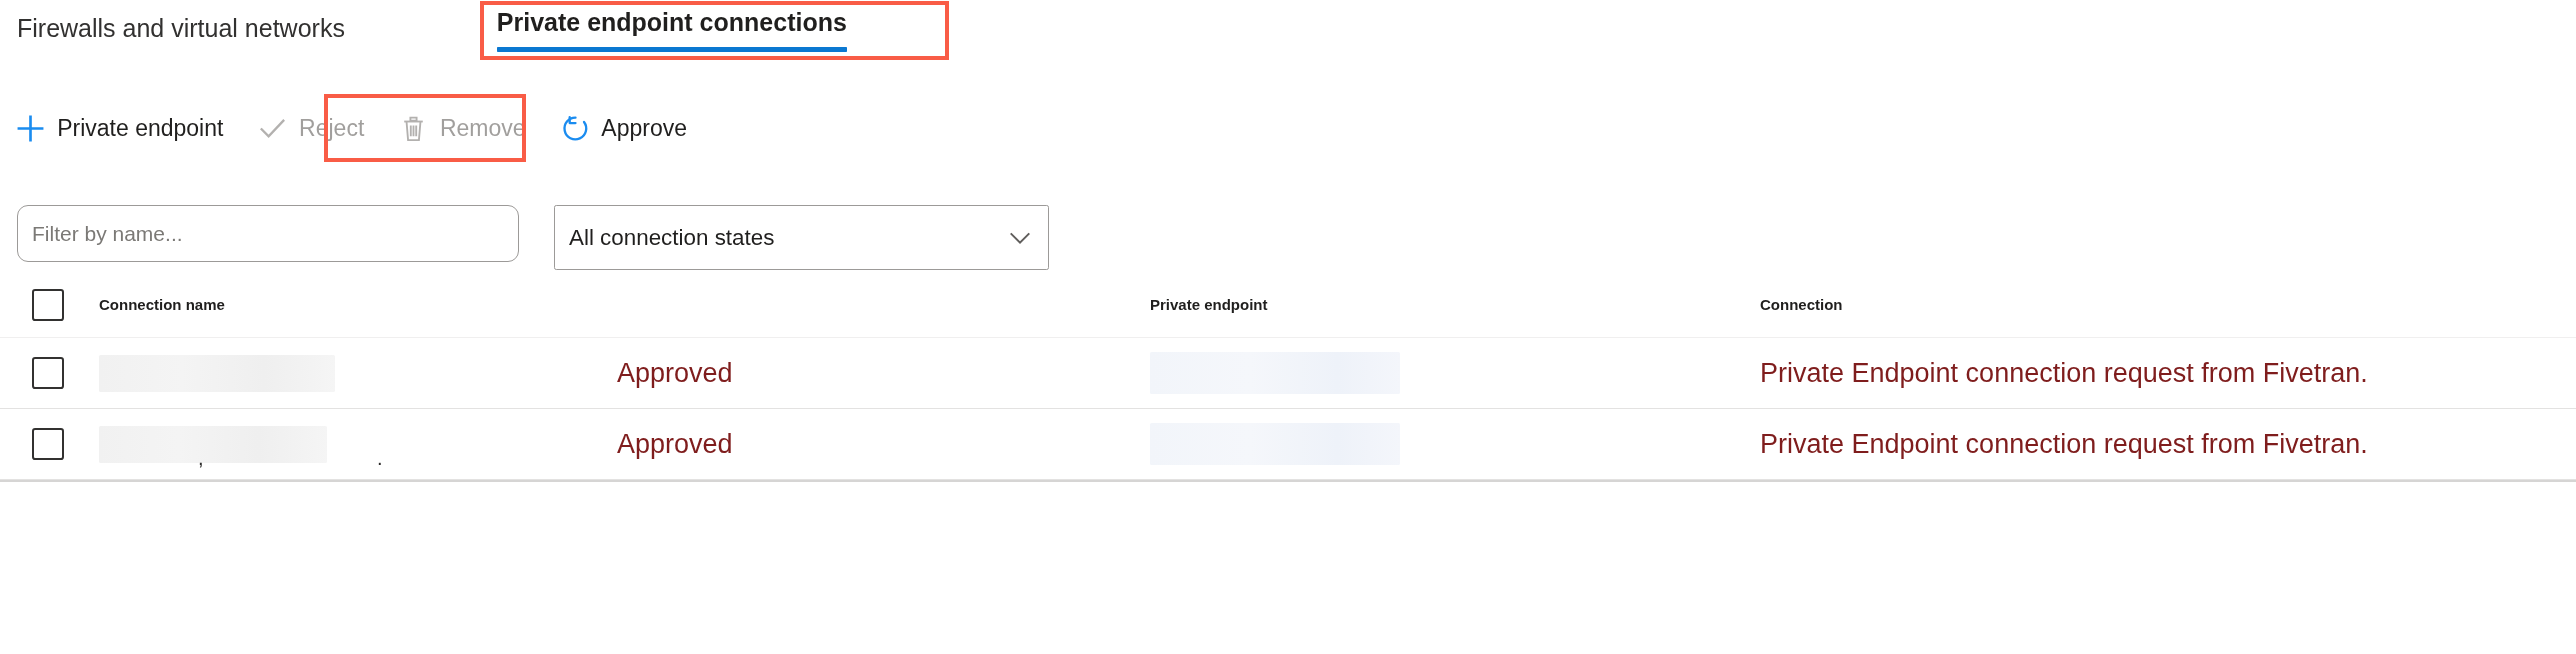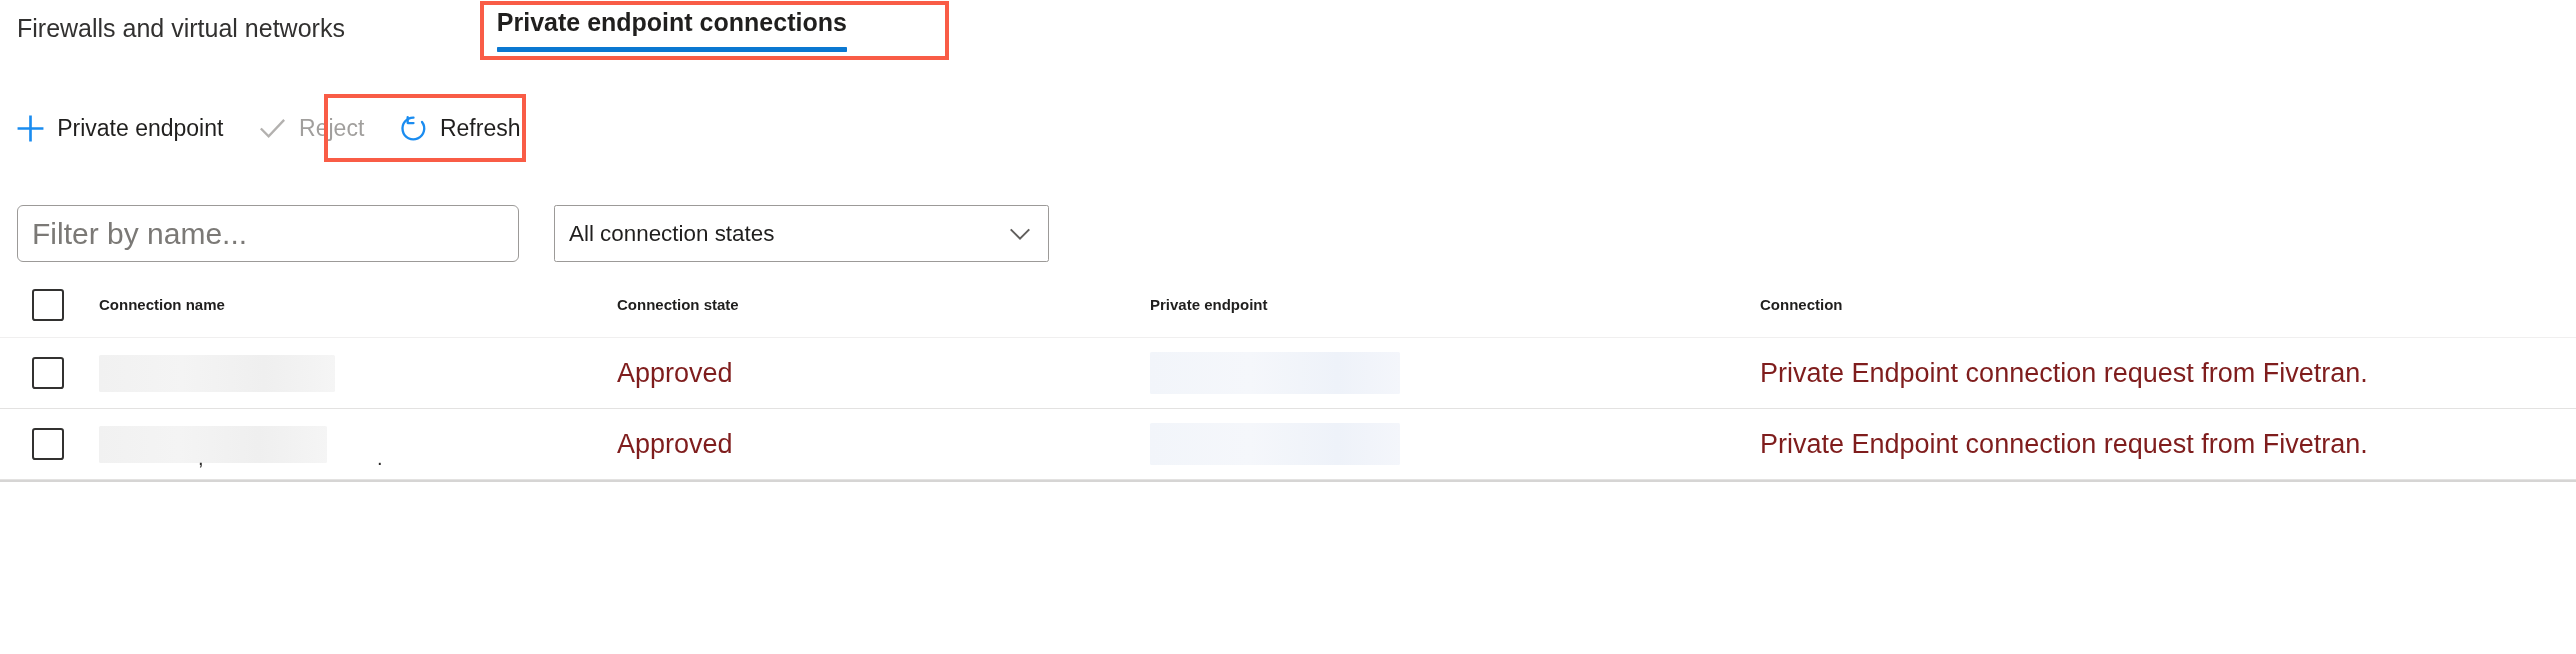--- a/index.html
+++ b/index.html
@@ -135,36 +135,36 @@
     height: 60px;
   }
   .filter-input {
     position: absolute;
     left: 17px;
     top: 0;
     width: 502px;
     height: 57px;
     box-sizing: border-box;
     border: 1.5px solid #9c9a98;
-    border-radius: 6px;
+    border-radius: 11px;
     background: #ffffff;
     font-family: "Liberation Sans", sans-serif;
-    font-size: 30px;
+    font-size: 21px;
     color: #323130;
     padding: 0 14px;
     outline: none;
   }
   .filter-input::placeholder { color: #7b7976; opacity: 1; }
 
   .state-select {
     position: absolute;
     left: 554px;
     top: 0;
     width: 495px;
-    height: 57px;
+    height: 65px;
     box-sizing: border-box;
     border: 1.5px solid #9c9a98;
     border-radius: 2.3px;
     background: #ffffff;
     display: flex;
     align-items: center;
     padding: 0 14px;
     cursor: pointer;
   }
   .state-select-value {
@@ -303,29 +303,42 @@
   <div class="cmd cmd-disabled">
     <span class="cmd-icon">
       <svg width="31" height="31" viewBox="0 0 40 40">
         <path d="M6 21 L15 30 L34 10" stroke="#b3b1af" stroke-width="3" fill="none" stroke-linecap="square"></path>
       </svg>
     </span>
     <span class="cmd-label">Reject</span>
   </div>
 
 
+  <div class="cmd cmd-disabled">
+    <span class="cmd-icon">
+      <svg width="31" height="31" viewBox="0 0 40 40">
+        <g stroke="#b3b1af" stroke-width="2.4" fill="none">
+          <path d="M16 6 L24 6 L24 10 L16 10 Z"></path>
+          <path d="M8 11 L32 11"></path>
+          <path d="M11 11 L13 35 L27 35 L29 11"></path>
+          <path d="M16.5 16 L16.5 30 M20 16 L20 30 M23.5 16 L23.5 30"></path>
+        </g>
+      </svg>
+    </span>
+    <span class="cmd-label">Remove</span>
+  </div>
 
   <div class="cmd cmd-enabled">
     <span class="cmd-icon">
       <svg width="31" height="31" viewBox="0 0 40 40">
         <path d="M20 6 A14 14 0 1 0 31 11.6" stroke="#1a8cf0" stroke-width="3" fill="none" stroke-linecap="round"></path>
         <path d="M12.5 5.5 L12.5 13 L20 13" stroke="#1a8cf0" stroke-width="3" fill="none" stroke-linecap="round" stroke-linejoin="round"></path>
       </svg>
     </span>
-    <span class="cmd-label">Refresh</span>
+    <span class="cmd-label">Approve</span>
   </div>
 
 </div>
 
 <div class="annot annot-approve"></div>
 
 <div class="filterrow">
 
   <input class="filter-input" type="text" placeholder="Filter by name..." style="">
 
@@ -342,23 +355,20 @@
 
 <div class="grid">
 
   <div class="grid-row grid-head">
     <div class="cell c-check">
       <span class="checkbox"></span>
     </div>
     <div class="cell c-name">
       <span class="head-label">Connection name</span>
     </div>
-    <div class="cell c-state">
-      <span class="head-label">Connection state</span>
-    </div>
     <div class="cell c-pe">
       <span class="head-label">Private endpoint</span>
     </div>
     <div class="cell c-desc">
       <span class="head-label">Connection</span>
     </div>
   </div>
 
   <div class="grid-row grid-body-row">
     <div class="cell c-check">

